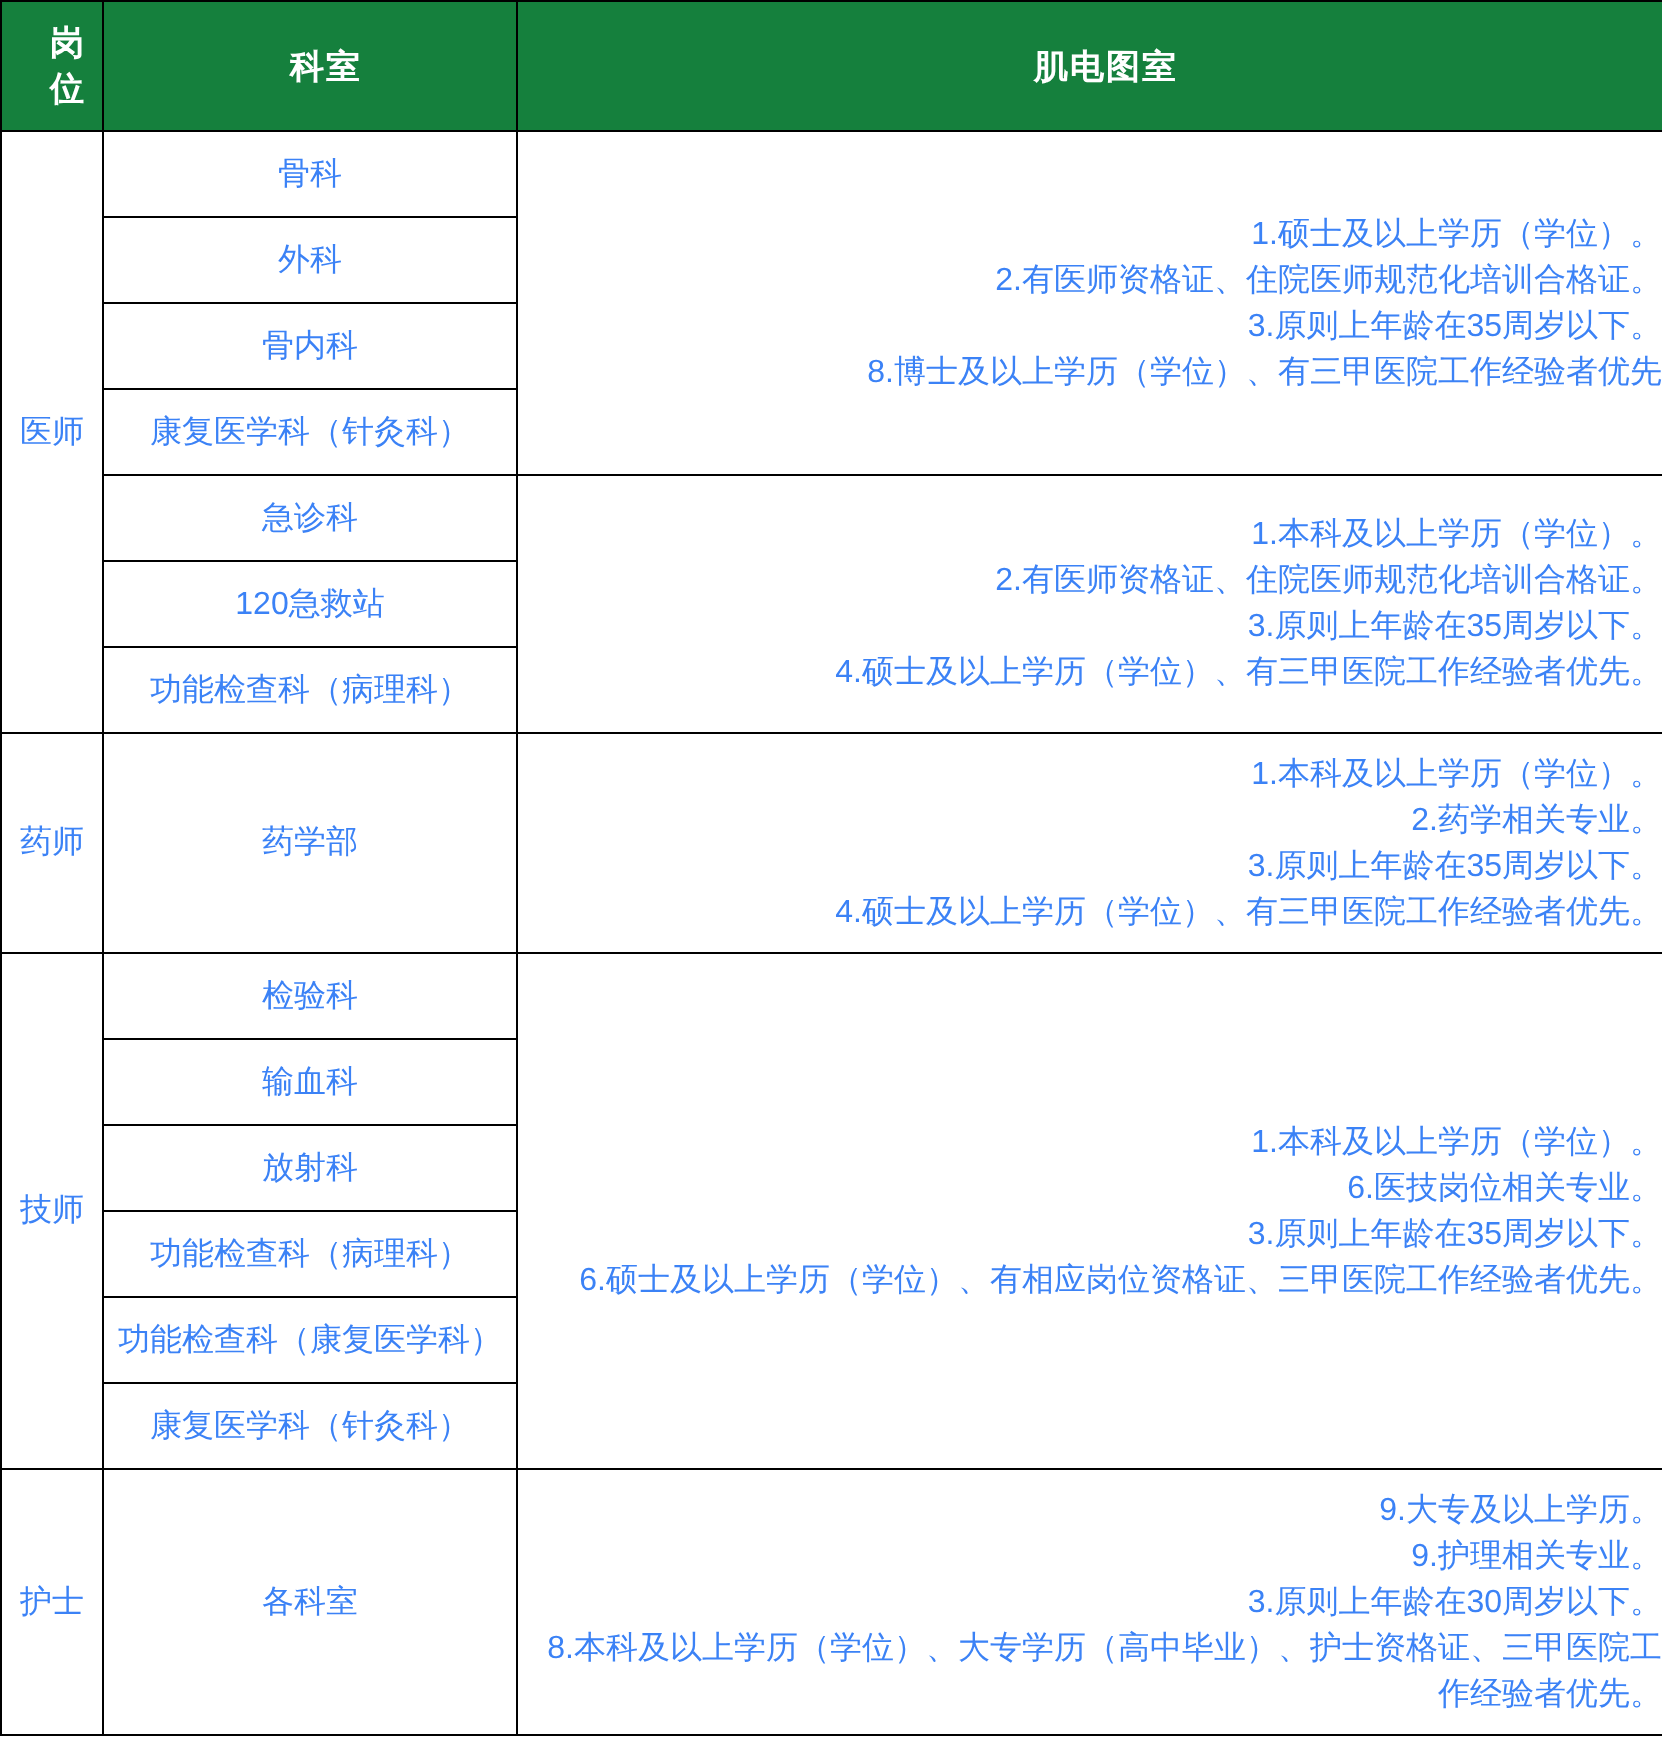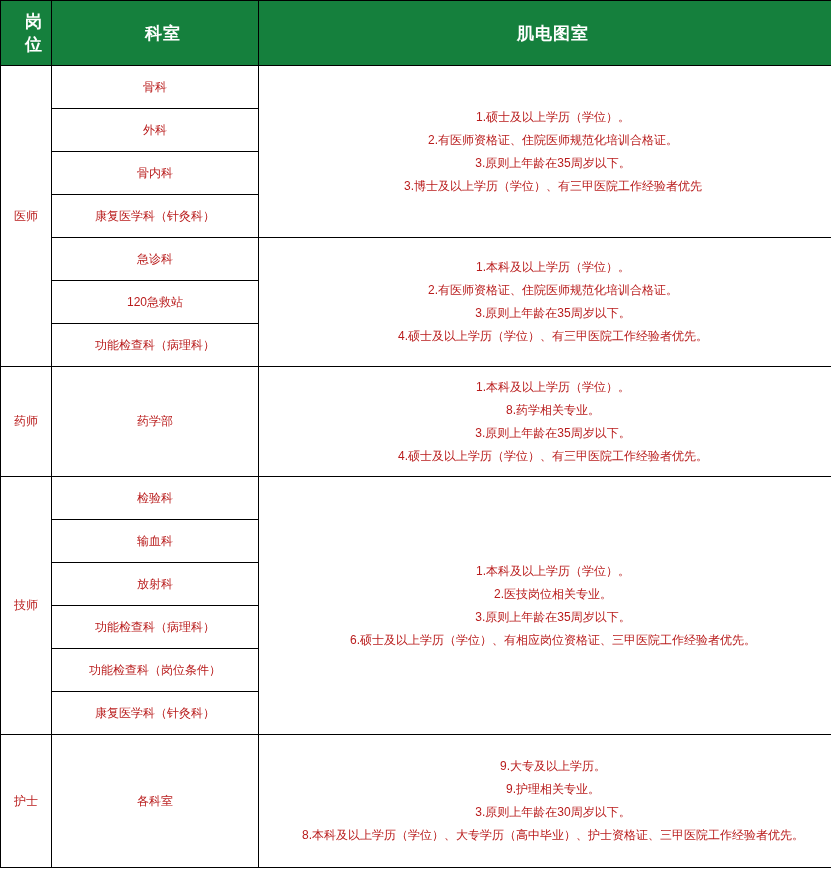--- a/index.html
+++ b/index.html
@@ -1,22 +1,22 @@
 <!DOCTYPE html>
 <html><head>
 <meta charset="utf-8">
 <style>
   html, body { margin:0; padding:0; background:#ffffff; }
   body { width:831px; height:873px; overflow:hidden; font-family:"Liberation Sans","DejaVu Sans",sans-serif; }
   table { border-collapse:collapse; table-layout:fixed; width:831px; }
-  td, th { border:1px solid #000; padding:0; color:#b91c1c; font-size:12px; }
+  td, th { border:1px solid #000; padding:0; color:#3b82f6; font-size:16px; }
   th { background:#15803d; color:#fff; font-weight:bold; font-size:17px; height:64px; text-align:center; letter-spacing:1px;padding-left:16px; }
   .post { text-align:center; vertical-align:middle;margin-left:14px; }
   .dept { text-align:center; vertical-align:middle; height:42px; }
-  .cond { text-align:center; vertical-align:middle; padding-left:16px; line-height:23px; }
+  .cond { text-align:right; vertical-align:middle; padding-left:1px; line-height:23px; }
   .cond div { white-space:normal; }
   table { border-top:1px solid #000; }
 </style>
 </head>
 <body>
 
 <table>
   <colgroup>
     <col style="width:51px">
     <col style="width:207px">
@@ -31,21 +31,21 @@
   </thead>
   <tbody>
 
     <tr>
       <td class="post" rowspan="7">医师</td>
       <td class="dept">骨科</td>
       <td class="cond" rowspan="4">
         <div>1.硕士及以上学历（学位）。</div>
         <div>2.有医师资格证、住院医师规范化培训合格证。</div>
         <div>3.原则上年龄在35周岁以下。</div>
-        <div>3.博士及以上学历（学位）、有三甲医院工作经验者优先</div>
+        <div>8.博士及以上学历（学位）、有三甲医院工作经验者优先</div>
       </td>
     </tr>
     <tr>
         <td class="dept">外科</td>
       </tr>
     <tr>
         <td class="dept">骨内科</td>
       </tr>
     <tr>
         <td class="dept">康复医学科（针灸科）</td>
@@ -65,47 +65,47 @@
       </tr>
     <tr>
         <td class="dept">功能检查科（病理科）</td>
       </tr>
 
     <tr>
       <td class="post" style="height:109px">药师</td>
       <td class="dept">药学部</td>
       <td class="cond">
         <div>1.本科及以上学历（学位）。</div>
-        <div>8.药学相关专业。</div>
+        <div>2.药学相关专业。</div>
         <div>3.原则上年龄在35周岁以下。</div>
         <div>4.硕士及以上学历（学位）、有三甲医院工作经验者优先。</div>
       </td>
     </tr>
 
     <tr>
       <td class="post" rowspan="6">技师</td>
       <td class="dept">检验科</td>
       <td class="cond" rowspan="6">
         <div>1.本科及以上学历（学位）。</div>
-        <div>2.医技岗位相关专业。</div>
+        <div>6.医技岗位相关专业。</div>
         <div>3.原则上年龄在35周岁以下。</div>
         <div>6.硕士及以上学历（学位）、有相应岗位资格证、三甲医院工作经验者优先。</div>
       </td>
     </tr>
     <tr>
         <td class="dept">输血科</td>
       </tr>
     <tr>
         <td class="dept">放射科</td>
       </tr>
     <tr>
         <td class="dept">功能检查科（病理科）</td>
       </tr>
     <tr>
-        <td class="dept">功能检查科（岗位条件）</td>
+        <td class="dept">功能检查科（康复医学科）</td>
       </tr>
     <tr>
         <td class="dept">康复医学科（针灸科）</td>
       </tr>
 
     <tr>
       <td class="post" style="height:132px">护士</td>
       <td class="dept">各科室</td>
       <td class="cond">
         <div>9.大专及以上学历。</div>

